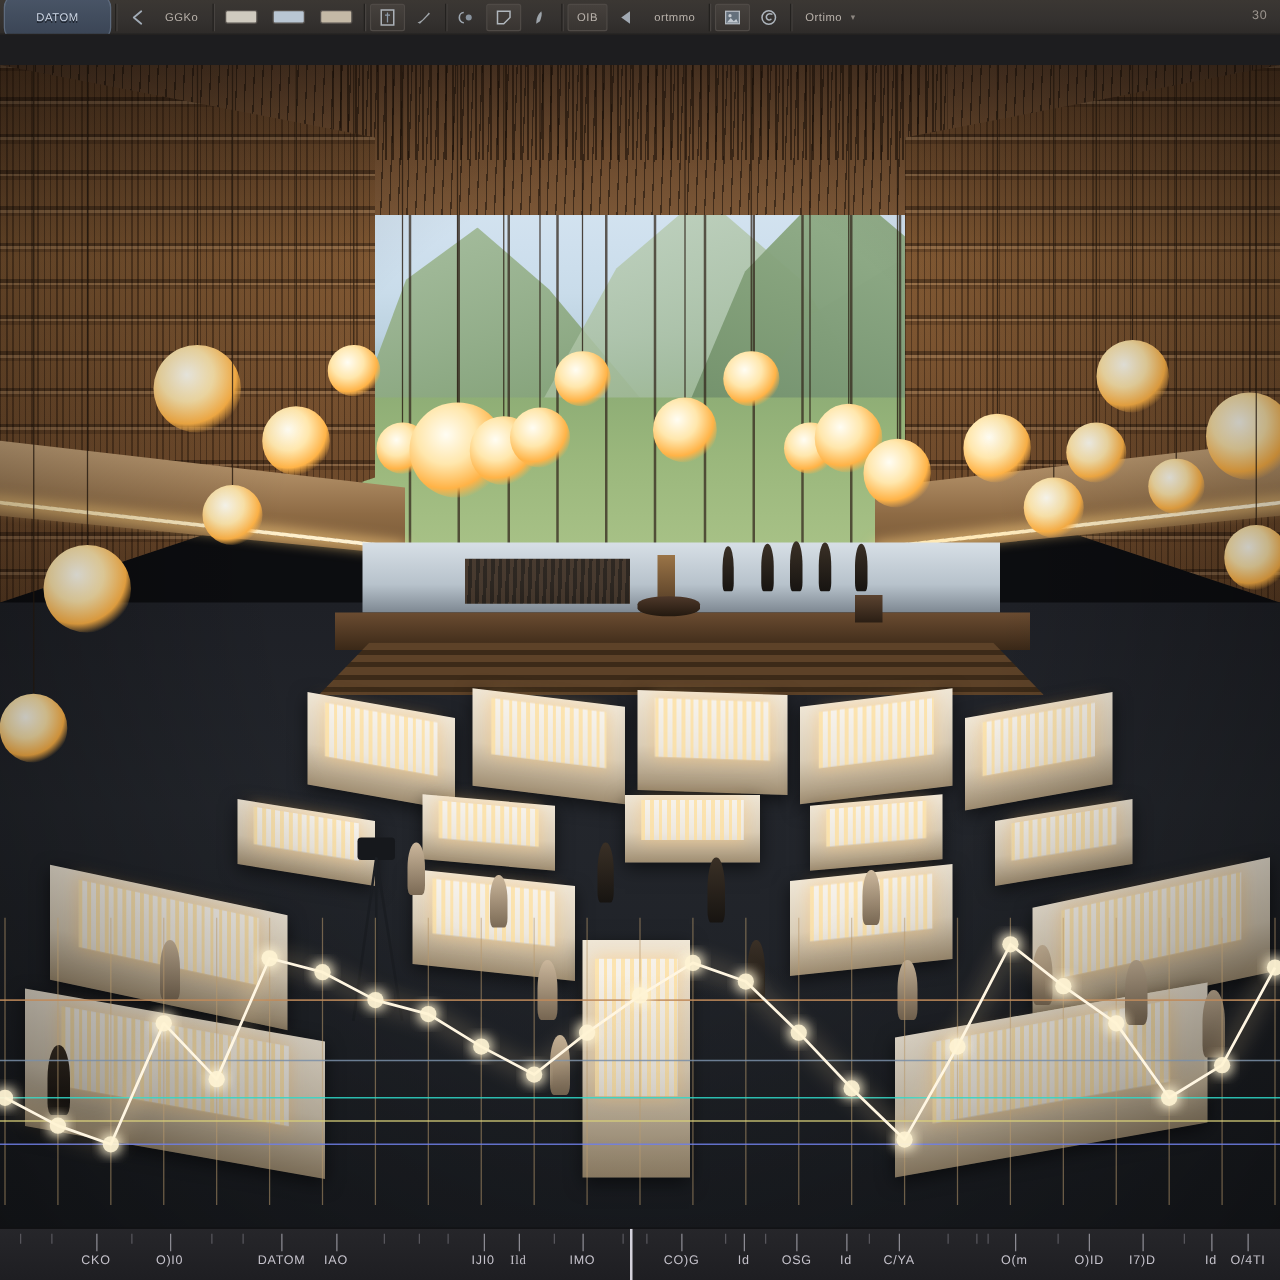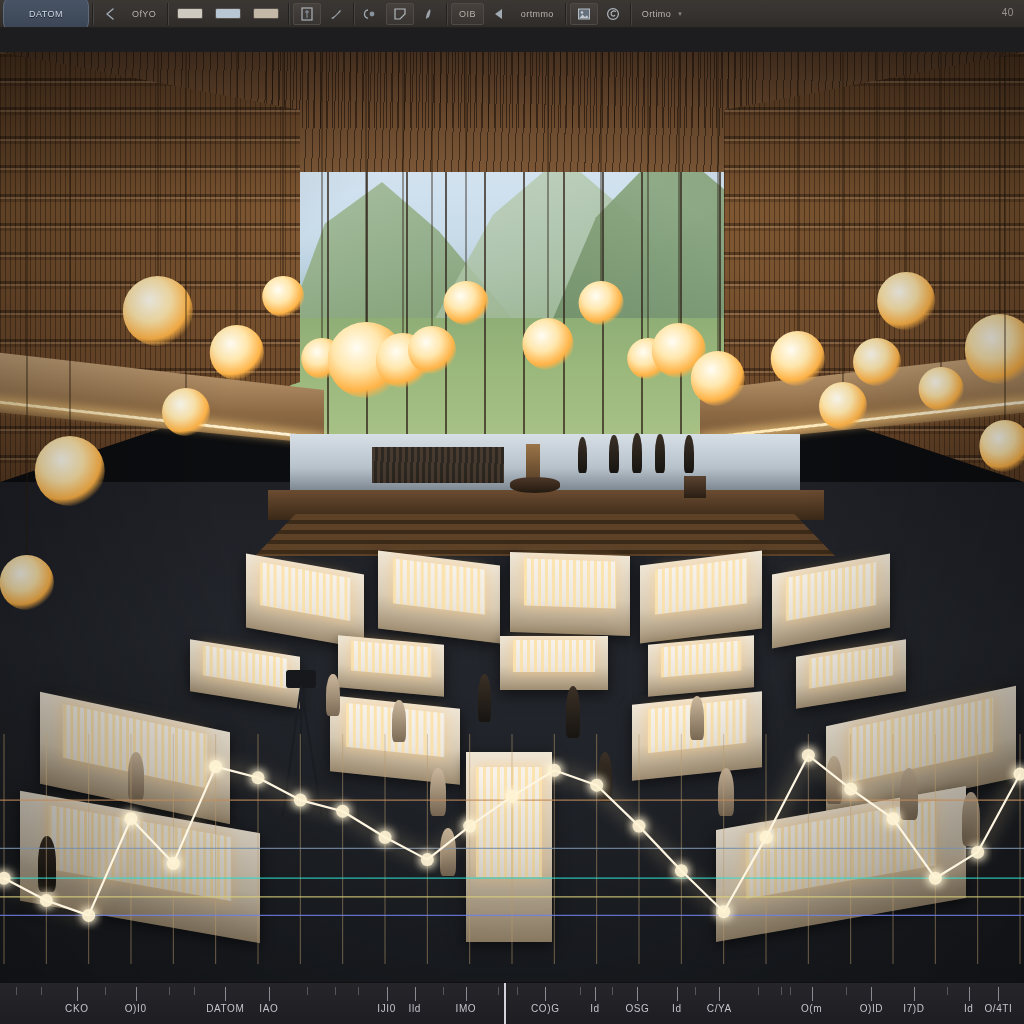--- a/index.html
+++ b/index.html
@@ -261,21 +261,21 @@
 
     <div class="tb-sep"></div>
 
     <div class="tb-btn icon-btn">
       <svg class="tb-icon" viewBox="0 0 16 16">
         <path d="M11 3 L5 8 L11 13" fill="none" stroke="#b9c6d4" stroke-width="1.4" stroke-linecap="round" stroke-linejoin="round"></path>
       </svg>
     </div>
 
     <div class="tb-btn">
-      <span>OfYO</span>
+      <span>GGKo</span>
     </div>
 
     <div class="tb-sep"></div>
 
     <div class="tb-swatch" style="background:#cfcabf"></div>
     <div class="tb-swatch" style="background:#b9c6d3"></div>
     <div class="tb-swatch" style="background:#c4b9a6"></div>
 
     <div class="tb-sep"></div>
 
@@ -346,21 +346,21 @@
       </svg>
     </div>
 
     <div class="tb-sep"></div>
 
     <div class="tb-btn">
       <span>Ortimo</span>
       <span style="margin-left:7px;font-size:7px;color:#8d8781">▾</span>
     </div>
 
-    <div class="tb-label-right">40</div>
+    <div class="tb-label-right">30</div>
   </div>
 
 
   <div class="viewport">
     <div class="scene">
 
       <div class="window-view">
         <div class="mtn m1"></div>
         <div class="mtn m2"></div>
         <div class="mtn m3"></div>
@@ -691,21 +691,21 @@
         <div class="tk major" style="left: 22%;"></div>
         <div class="tlabel" style="left: 22%;">DATOM</div>
         <div class="tk major" style="left: 26.25%;"></div>
         <div class="tlabel" style="left: 26.25%;">IAO</div>
         <div class="tk minor" style="left: 30%;"></div>
         <div class="tk minor" style="left: 32.75%;"></div>
         <div class="tk minor" style="left: 35%;"></div>
         <div class="tk major" style="left: 37.75%;"></div>
         <div class="tlabel" style="left: 37.75%;">IJI0</div>
         <div class="tk major" style="left: 40.5%;"></div>
-        <div class="tlabel" style="left: 40.5%;">Ild</div>
+        <div class="tlabel" style="left: 40.5%; font-family: Liberation Serif, serif;">Ild</div>
         <div class="tk minor" style="left: 43.25%;"></div>
         <div class="tk major" style="left: 45.5%;"></div>
         <div class="tlabel" style="left: 45.5%;">IMO</div>
         <div class="tk minor" style="left: 48.6%;"></div>
         <div class="tk minor" style="left: 50.5%;"></div>
         <div class="tk major" style="left: 53.25%;"></div>
         <div class="tlabel" style="left: 53.25%;">CO)G</div>
         <div class="tk minor" style="left: 56.6%;"></div>
         <div class="tk major" style="left: 58.1%;"></div>
         <div class="tlabel" style="left: 58.1%;">Id</div>

